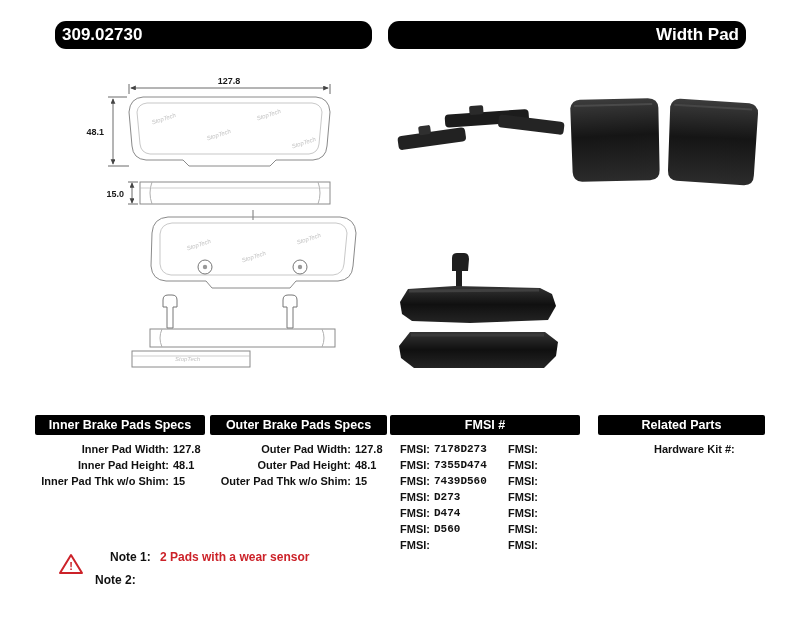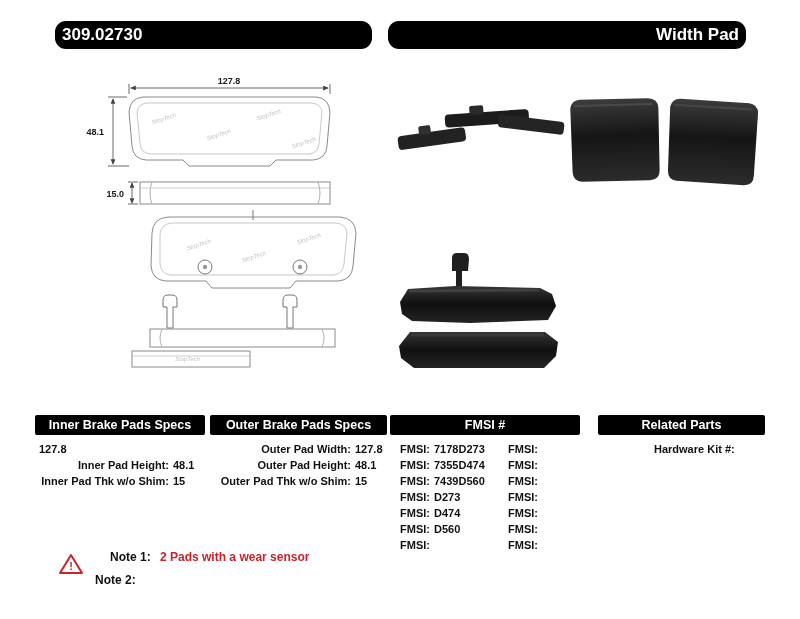--- a/index.html
+++ b/index.html
@@ -26,21 +26,21 @@
   .spec-rows{margin-top:6px;font-size:11px;font-weight:bold;color:#111;}
   .spec-row{display:flex;line-height:16px;}
   .spec-row .lbl{flex:1;text-align:right;}
   .spec-row .val{width:36px;text-align:left;padding-left:4px;}
   .col-inner{left:35px;width:170px;}
   .col-outer{left:210px;width:177px;}
   .col-fmsi{left:390px;width:190px;}
   .col-related{left:598px;width:167px;}
   .fmsi-row{display:grid;grid-template-columns:40px 66px 42px 40px;line-height:16px;}
   .fmsi-row .fl{text-align:right;}
-  .fmsi-row .fv{text-align:left;padding-left:4px;}
+  .fmsi-row .fv{text-align:left;padding-left:4px;font-family:Liberation Mono, monospace;}
   .related-row{padding-left:8px;line-height:16px;display:flex;margin-left:48px;}
   .related-row .val{padding-left:4px;}
 
   
   .notes{position:absolute;left:0;top:550px;width:800px;font-size:12px;font-weight:bold;color:#111;}
   .warn-tri{position:absolute;left:58px;top:3px;}
   .note-line1{position:absolute;left:95px;top:0;padding-left:15px;}
   .note-line2{position:absolute;left:95px;top:23px;}
   .note-red{color:#cc2229;margin-left:6px;}
 </style>
@@ -168,20 +168,21 @@
       <path d="M411,275 L544,275" stroke="#3a3a3a" stroke-width="3" fill="none"></path>
     </g>
   </svg>
 
   <div class="spec-col col-inner">
     <div class="spec-header">
       <span>Inner Brake Pads Specs</span>
     </div>
     <div class="spec-rows">
       <div class="spec-row">
+        <span class="lbl">Inner Pad Width:</span>
         <span class="val">127.8</span>
       </div>
       <div class="spec-row">
         <span class="lbl">Inner Pad Height:</span>
         <span class="val">48.1</span>
       </div>
       <div class="spec-row">
         <span class="lbl">Inner Pad Thk w/o Shim:</span>
         <span class="val">15</span>
       </div>

